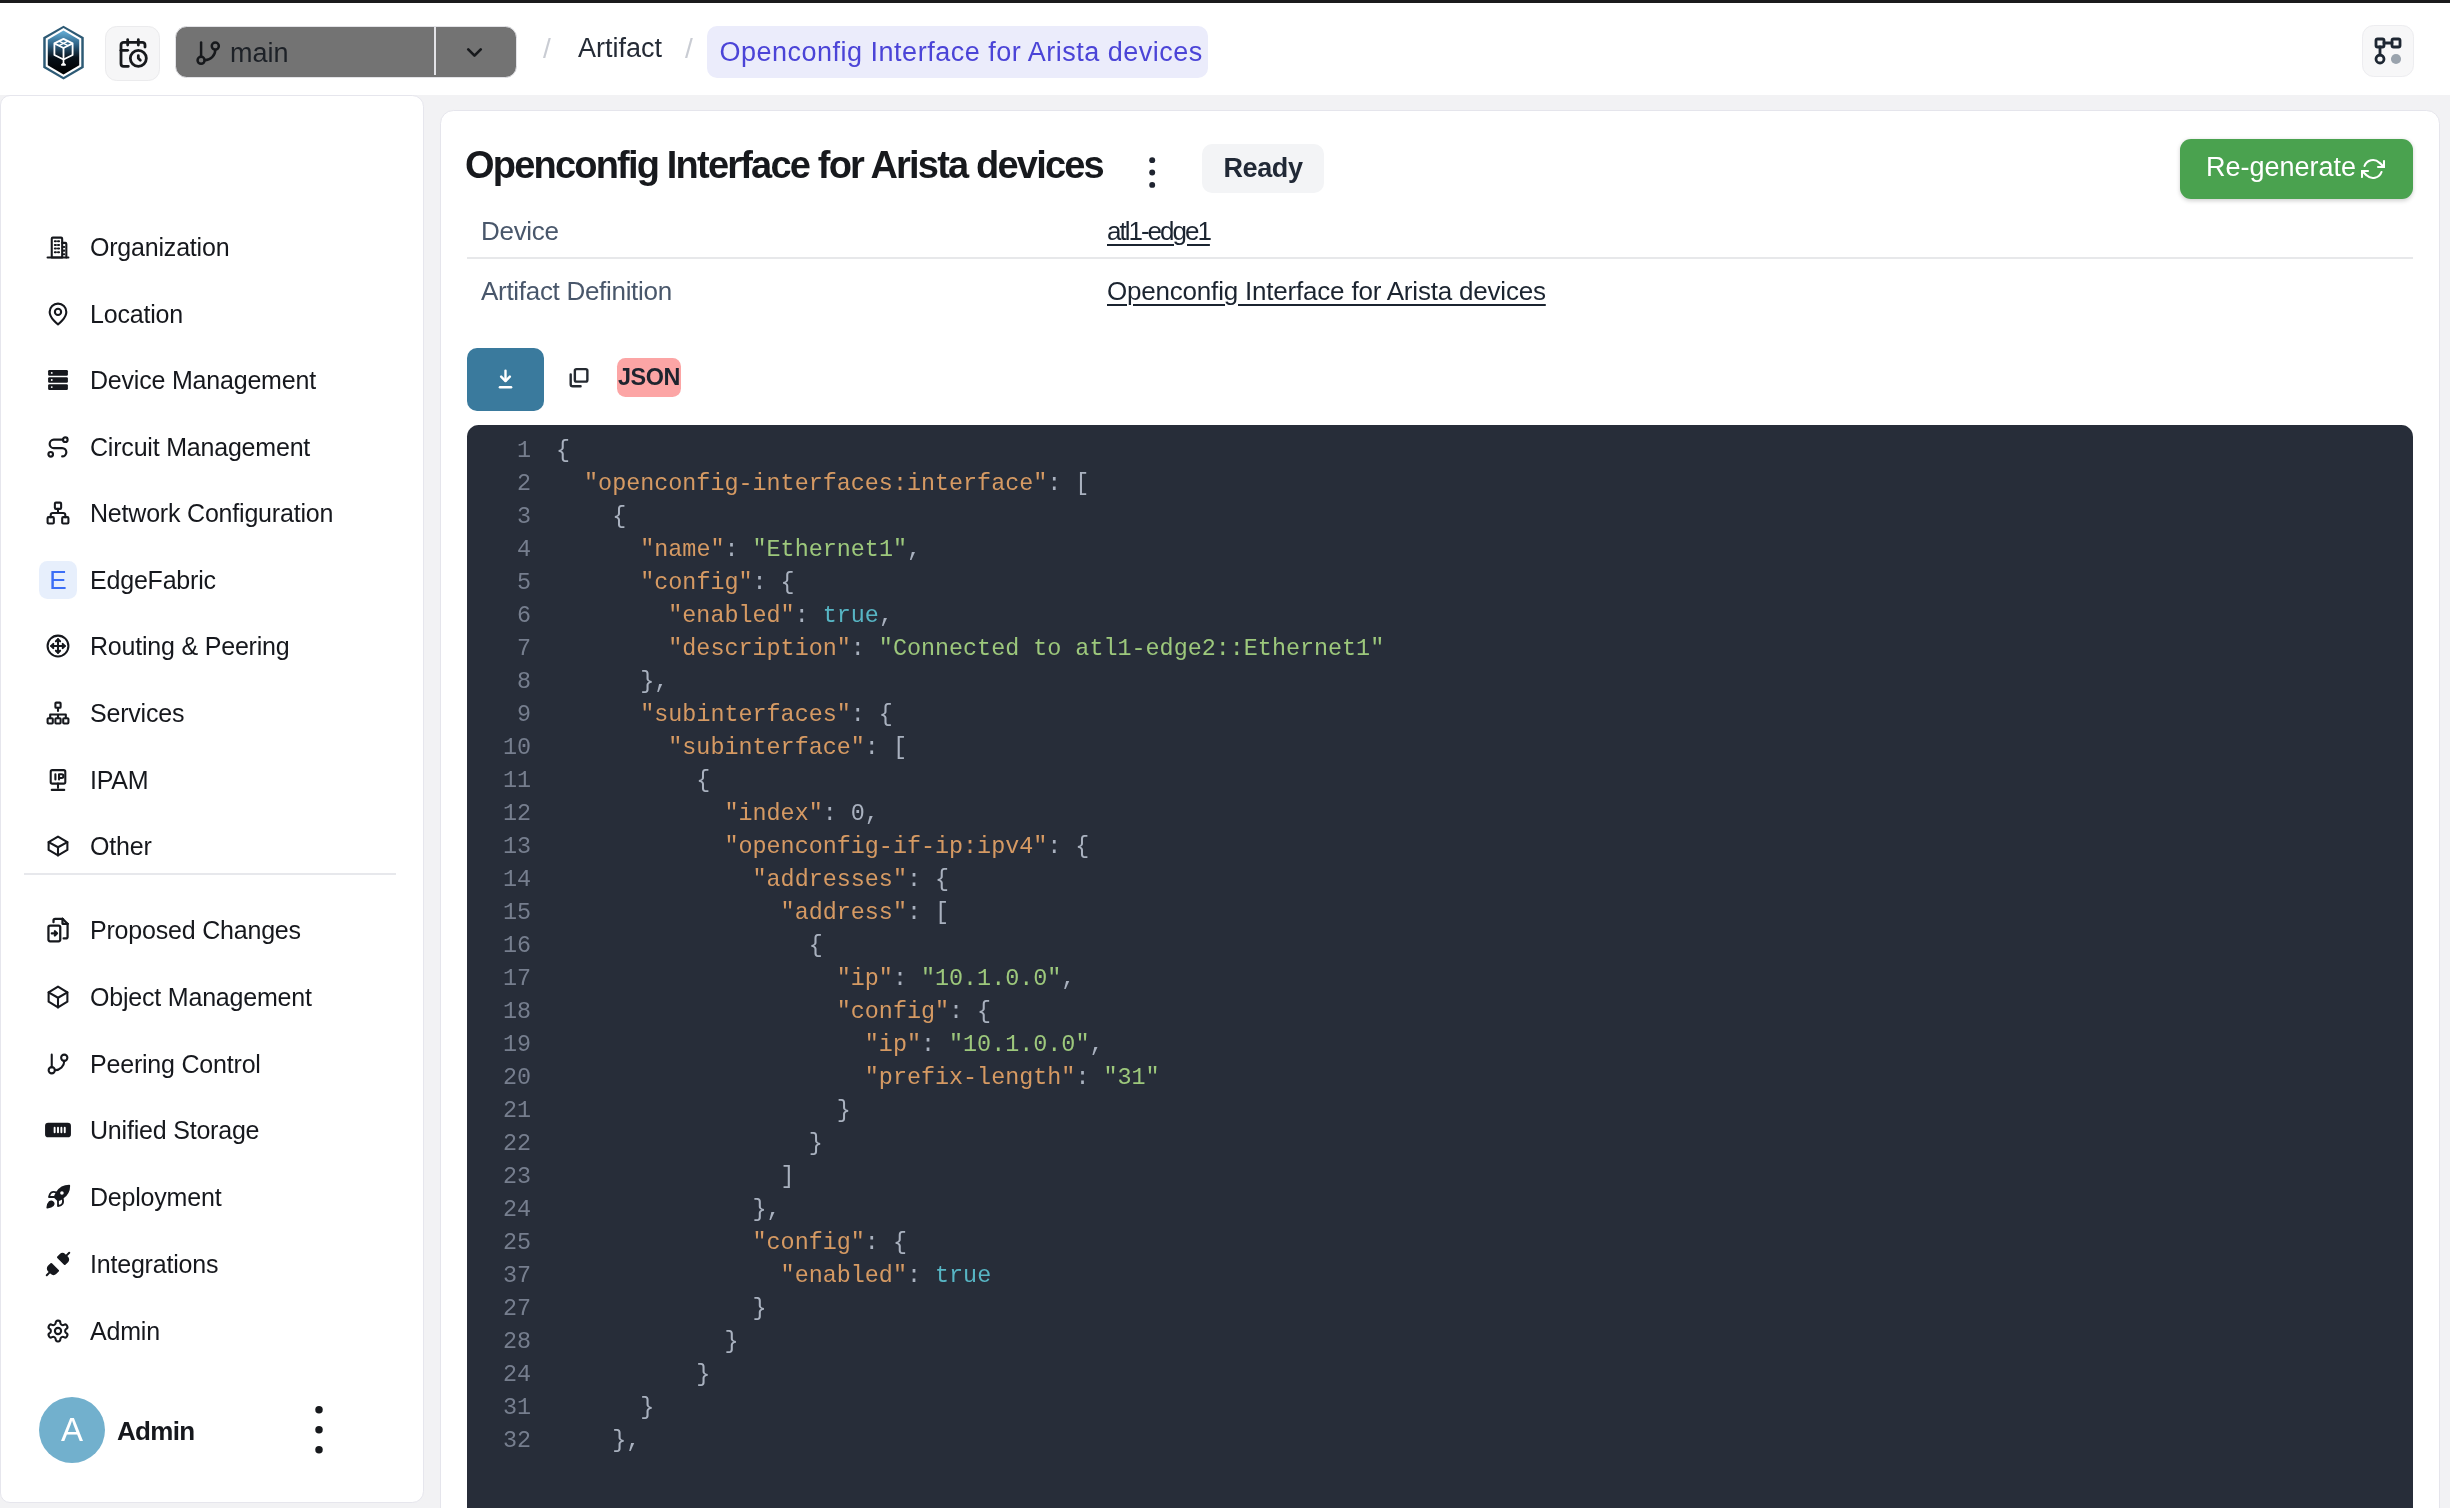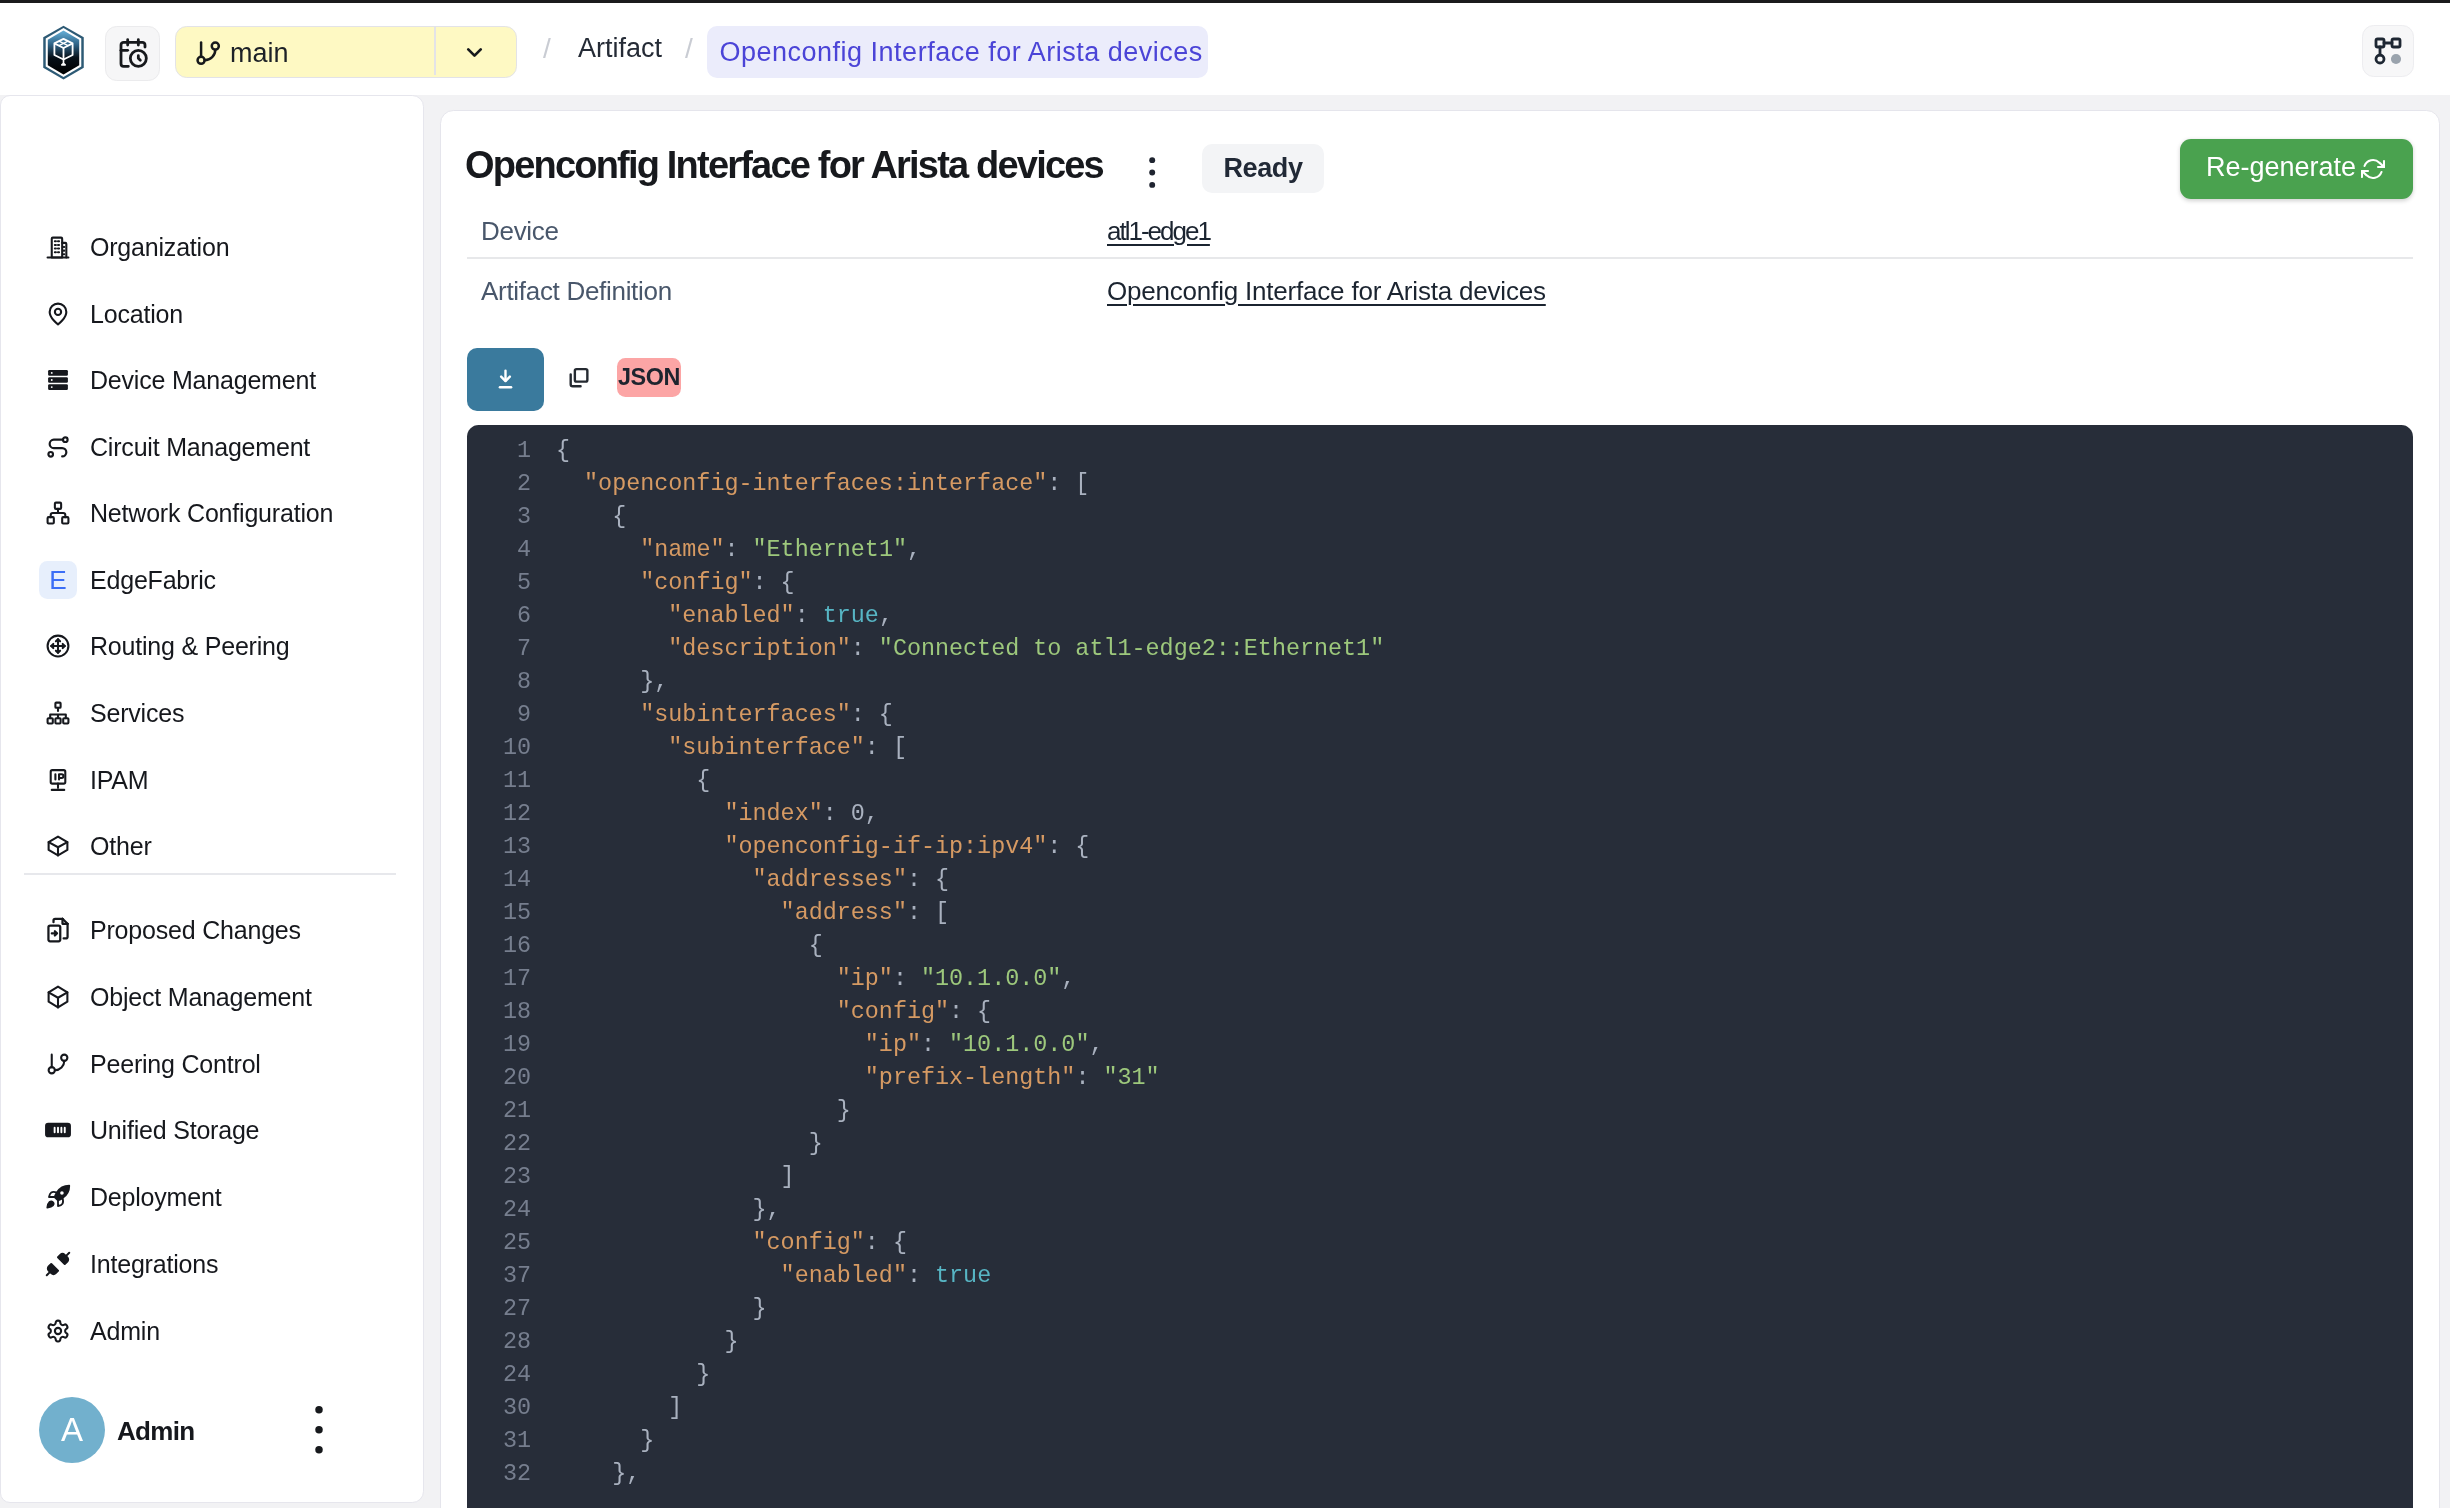--- a/index.html
+++ b/index.html
@@ -3,21 +3,21 @@
 <meta charset="utf-8">
 <style>
 * { margin:0; padding:0; box-sizing:border-box; }
 html,body { width:2450px; height:1509px; overflow:hidden; background:#f2f2f4; font-family:"Liberation Sans", sans-serif; }
 .abs { position:absolute; }
 #strip { position:absolute; left:0; top:0; width:2450px; height:3.3px; background:#1b1b1d; }
 #topbar { position:absolute; left:0; top:3.3px; width:2450px; height:92px; background:#ffffff; }
 
 #logo { left:42px; top:22px; }
 #calbtn { left:105px; top:22.6px; width:55px; height:55px; border-radius:11.7px; background:#f6f6f7; border:1.7px solid #ebebed; display:flex; align-items:center; justify-content:center; }
-#branchsel { left:175px; top:22.6px; width:342px; height:52px; border-radius:11.7px; background:#fef9c3; border:1.7px solid #e3e3e7; }
+#branchsel { left:175px; top:22.6px; width:342px; height:52px; border-radius:11.7px; background:#737373; border:1.7px solid #e3e3e7; }
 #branchsel .divider { position:absolute; left:258px; top:0; width:1.7px; height:48px; background:#e3e3e7; }
 #branchsel .bicon { position:absolute; left:18.4px; top:11.7px; }
 #branchsel .btxt { position:absolute; left:54px; top:11px; font-size:27px; color:#1d2127; }
 #branchsel .chev { position:absolute; left:286px; top:13.4px; }
 .crumb-sep { top:30px; font-size:28px; color:#c9ccd3; }
 .crumb { top:30px; font-size:27px; color:#252b36; }
 #crumbpill { left:707px; top:22.6px; width:501px; height:52px; background:#ebecfb; border-radius:10px; }
 #crumbpill span { position:absolute; left:12.5px; top:11px; font-size:27px; color:#4b44d7; letter-spacing:0.5px; }
 #appsbtn { left:2362px; top:22px; width:52px; height:52px; border-radius:11.7px; background:#f7f7f8; border:1.7px solid #ededf0; display:flex; align-items:center; justify-content:center; }
 
@@ -374,18 +374,17 @@
       <div class="ln"><span class="no">20</span><span class="p">                      </span><span class="k">"prefix-length"</span><span class="p">: </span><span class="s">"31"</span></div>
       <div class="ln"><span class="no">21</span><span class="p">                    }</span></div>
       <div class="ln"><span class="no">22</span><span class="p">                  }</span></div>
       <div class="ln"><span class="no">23</span><span class="p">                ]</span></div>
       <div class="ln"><span class="no">24</span><span class="p">              },</span></div>
       <div class="ln"><span class="no">25</span><span class="p">              </span><span class="k">"config"</span><span class="p">: {</span></div>
       <div class="ln"><span class="no">37</span><span class="p">                </span><span class="k">"enabled"</span><span class="p">: </span><span class="b">true</span></div>
       <div class="ln"><span class="no">27</span><span class="p">              }</span></div>
       <div class="ln"><span class="no">28</span><span class="p">            }</span></div>
       <div class="ln"><span class="no">24</span><span class="p">          }</span></div>
-      <div class="ln"><span class="no">30</span><span class="p">        ]</span></div>
       <div class="ln"><span class="no">31</span><span class="p">      }</span></div>
       <div class="ln"><span class="no">32</span><span class="p">    },</span></div>
     </div>
 </div>
 
 
 </body></html>

